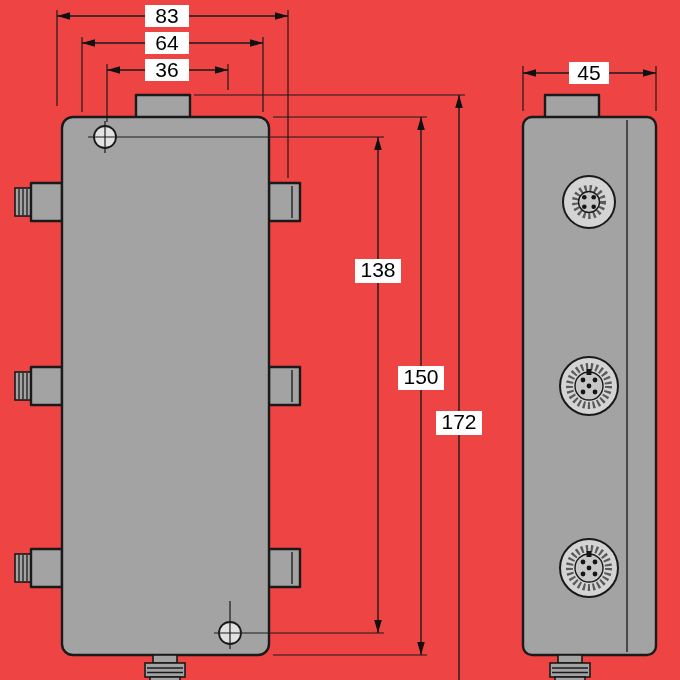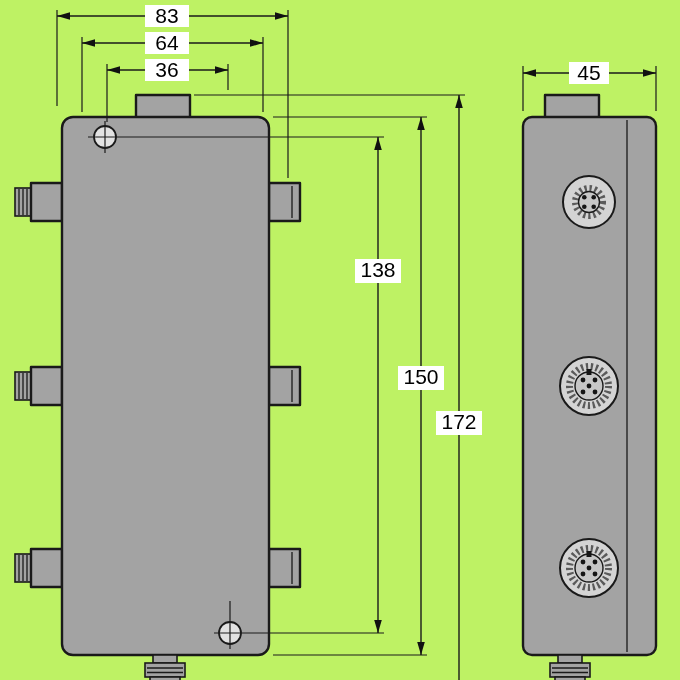--- a/index.html
+++ b/index.html
@@ -7,21 +7,21 @@
     padding: 0;
     background: #ffffff;
     width: 680px;
     height: 680px;
     overflow: hidden;
   }
   .stage {
     width: 680px;
     height: 680px;
     position: relative;
-    background: #bef264;
+    background: #ef4444;
   }
   svg { display: block; }
   .part {
     fill: #a3a3a3;
     stroke: #1a1a1a;
     stroke-width: 2.4;
     stroke-linejoin: round;
   }
   .part-thin {
     fill: #a3a3a3;

